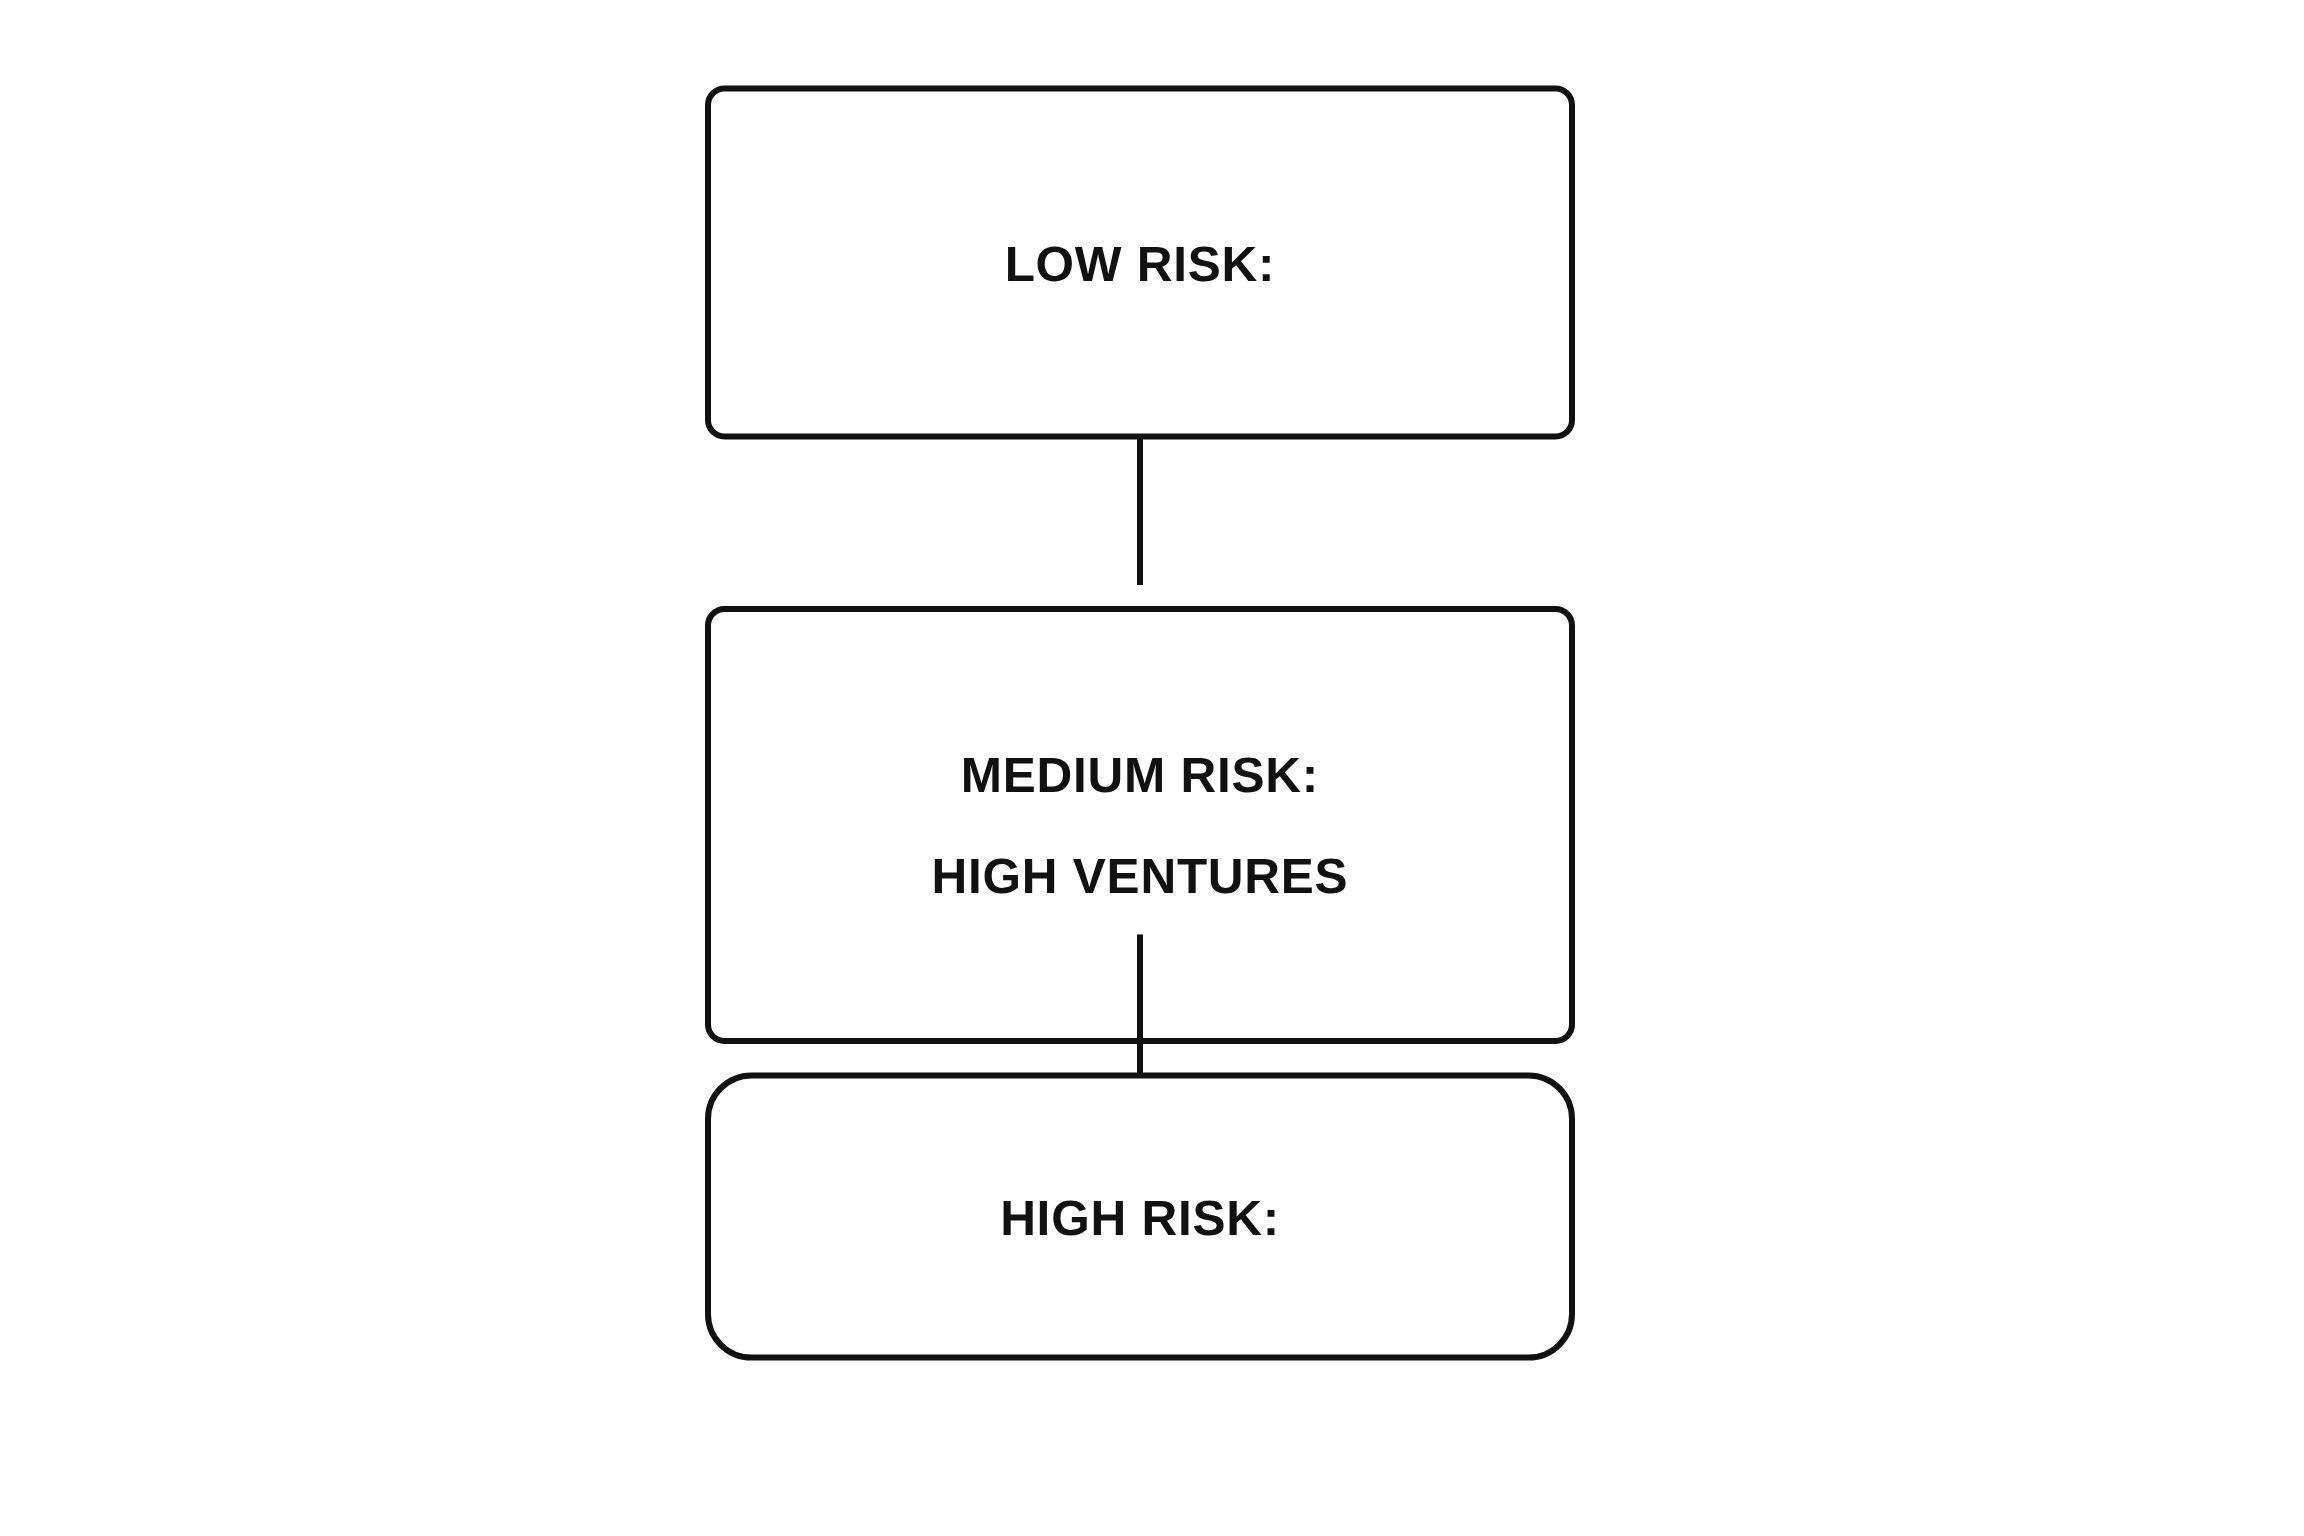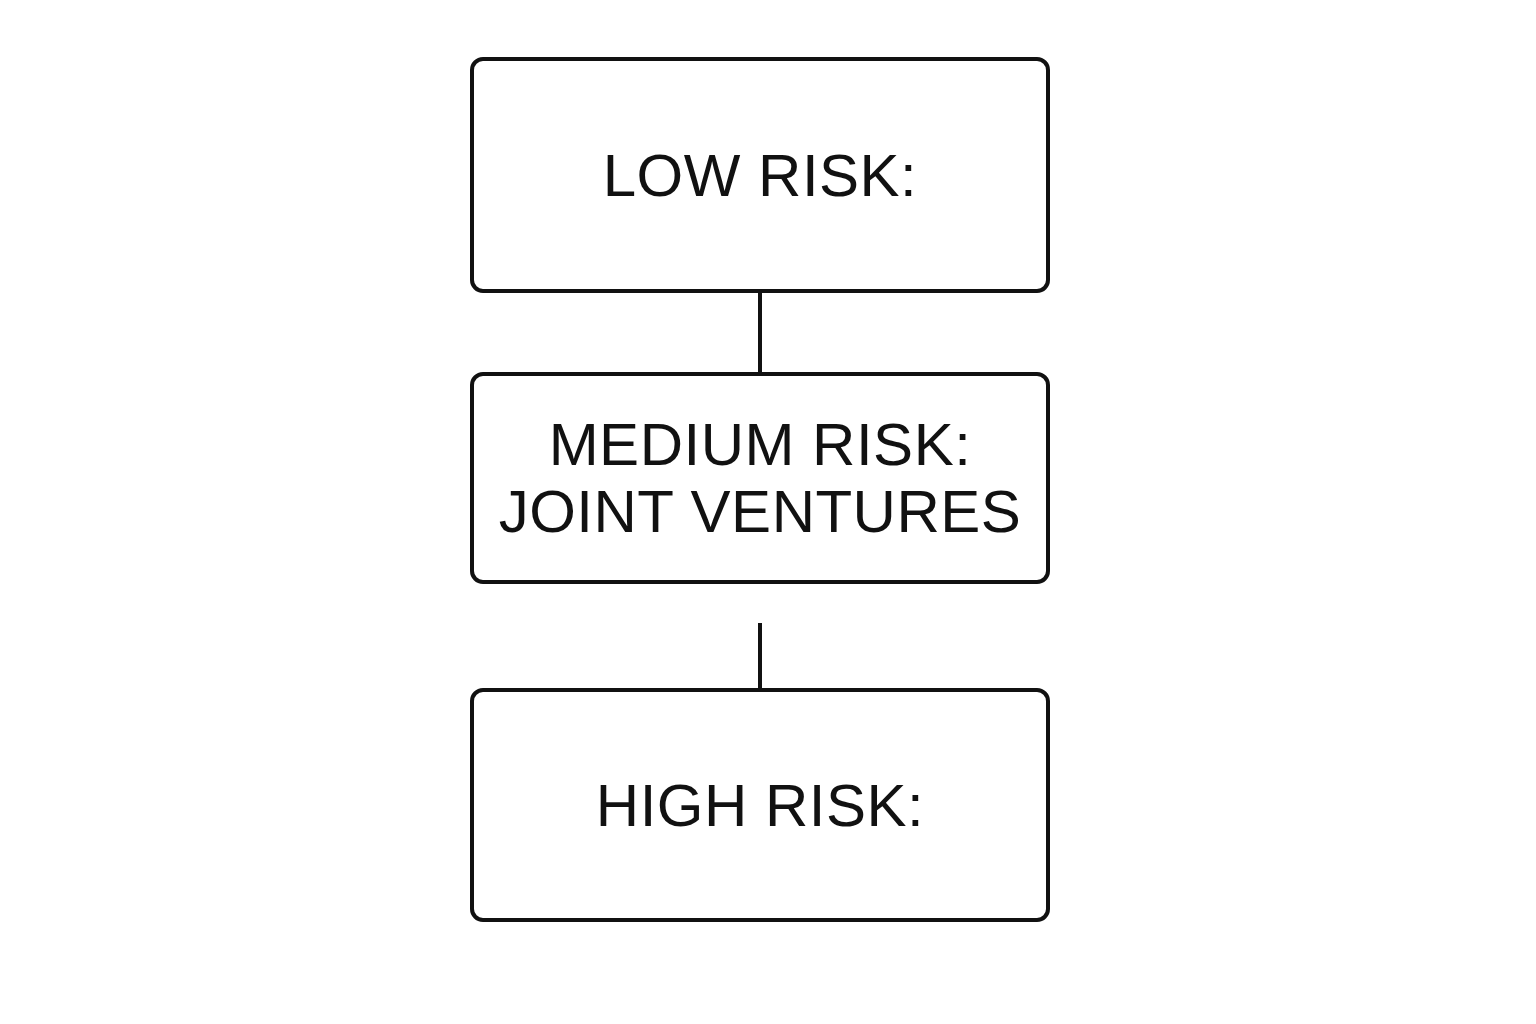--- a/index.html
+++ b/index.html
@@ -22,32 +22,32 @@
     border: 4px solid var(--ink, #111111);
     border-radius: 13px;
     background: var(--background, #ffffff);
     display: flex;
     align-items: center;
     justify-content: center;
     text-align: center;
   }
   .node-text {
     color: var(--ink, #111111);
-    font-size: 60px;
-    font-weight: normal;
+    font-size: 33px;
+    font-weight: bold;
     line-height: 67px;
     letter-spacing: 0.5px;
   }
   .node-text span {
     display: block;
     white-space: nowrap;
   }
   .node-1 { top: 57px;  height: 236px; }
-  .node-2 { top: 372px; height: 212px; }
-  .node-3 { top: 688px; height: 234px; }
+  .node-2 { top: 404px; height: 292px; }
+  .node-3 { top: 715px; height: 192px; border-radius: 31px; }
   .connector {
     position: absolute;
     left: 758px;
     width: 4px;
     background: var(--ink, #111111);
   }
   .connector-1 { top: 291px; height: 99px; }
   .connector-2 { top: 623px; height: 96px; }
 </style>
 </head>
@@ -59,21 +59,21 @@
     <div class="node-text">
       <span>LOW RISK:</span>
     </div>
   </div>
 
   <div class="connector connector-1"></div>
 
   <div class="node node-2">
     <div class="node-text">
       <span>MEDIUM RISK:</span>
-      <span>JOINT VENTURES</span>
+      <span>HIGH VENTURES</span>
     </div>
   </div>
 
   <div class="connector connector-2"></div>
 
   <div class="node node-3">
     <div class="node-text">
       <span>HIGH RISK:</span>
     </div>
   </div>

